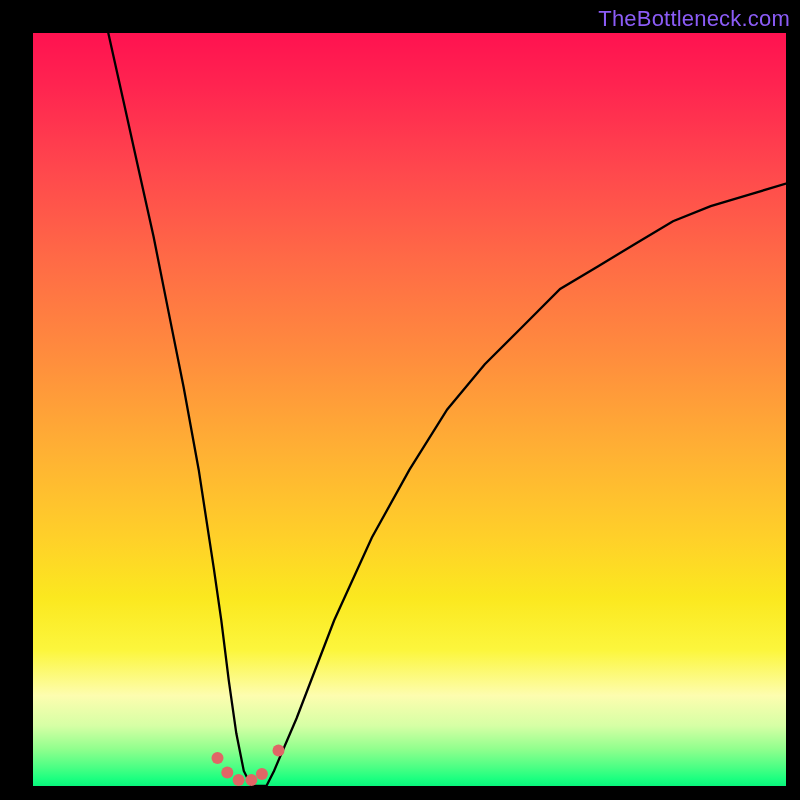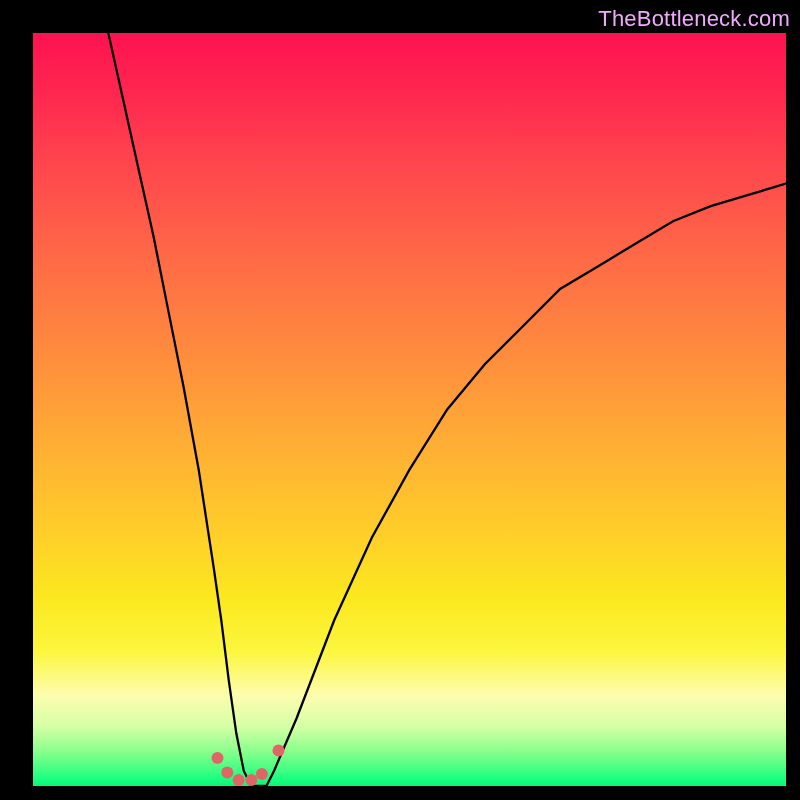--- a/index.html
+++ b/index.html
@@ -44,21 +44,21 @@
       #09f47b 100%
     );
   }
   .watermark {
     position: absolute;
     top: 6px;
     right: 10px;
     font-family: Arial, Helvetica, sans-serif;
     font-size: 22px;
     font-weight: 500;
-    color: #f0abfc;
+    color: #8b5cf6;
     letter-spacing: 0.2px;
     user-select: none;
   }
   svg.curve {
     position: absolute;
     left: 0;
     top: 0;
     width: 753px;
     height: 753px;
   }

